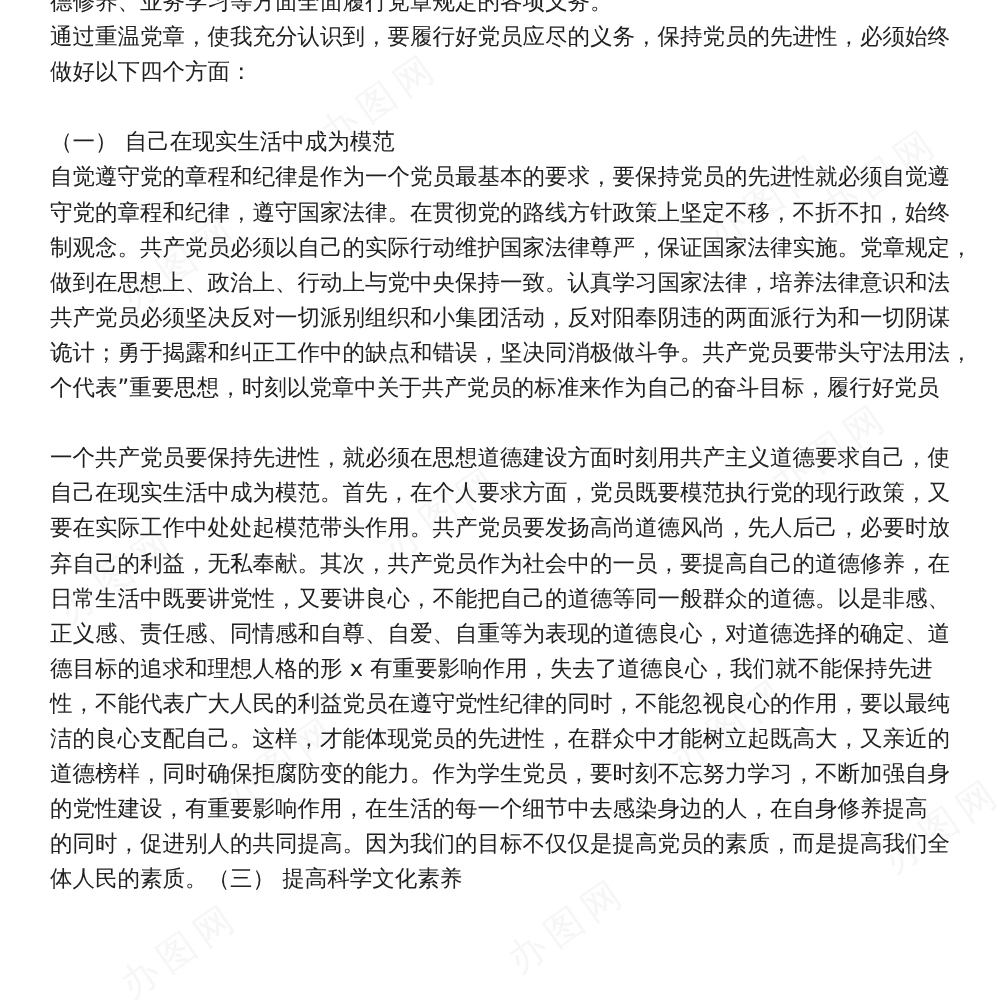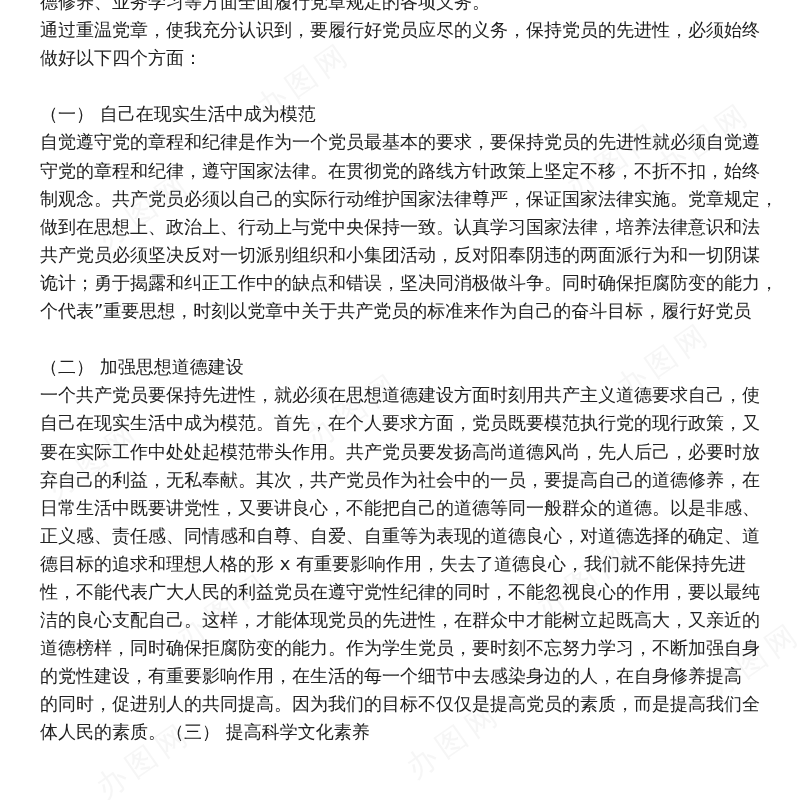--- a/index.html
+++ b/index.html
@@ -71,24 +71,23 @@
       <div class="text-line">德修养、业务学习等方面全面履行党章规定的各项义务。</div>
       <div class="text-line">通过重温党章，使我充分认识到，要履行好党员应尽的义务，保持党员的先进性，必须始终</div>
       <div class="text-line">做好以下四个方面：</div>
       <div class="text-line">&nbsp;</div>
       <div class="text-line">（一） 自己在现实生活中成为模范</div>
       <div class="text-line">自觉遵守党的章程和纪律是作为一个党员最基本的要求，要保持党员的先进性就必须自觉遵</div>
       <div class="text-line">守党的章程和纪律，遵守国家法律。在贯彻党的路线方针政策上坚定不移，不折不扣，始终</div>
       <div class="text-line">制观念。共产党员必须以自己的实际行动维护国家法律尊严，保证国家法律实施。党章规定，</div>
       <div class="text-line">做到在思想上、政治上、行动上与党中央保持一致。认真学习国家法律，培养法律意识和法</div>
       <div class="text-line">共产党员必须坚决反对一切派别组织和小集团活动，反对阳奉阴违的两面派行为和一切阴谋</div>
-      <div class="text-line">诡计；勇于揭露和纠正工作中的缺点和错误，坚决同消极做斗争。同时确保拒腐防变的能力，</div>
+      <div class="text-line">诡计；勇于揭露和纠正工作中的缺点和错误，坚决同消极做斗争。共产党员要带头守法用法，</div>
       <div class="text-line">个代表”重要思想，时刻以党章中关于共产党员的标准来作为自己的奋斗目标，履行好党员</div>
       <div class="text-line">&nbsp;</div>
-      <div class="text-line">（二） 加强思想道德建设</div>
       <div class="text-line">一个共产党员要保持先进性，就必须在思想道德建设方面时刻用共产主义道德要求自己，使</div>
       <div class="text-line">自己在现实生活中成为模范。首先，在个人要求方面，党员既要模范执行党的现行政策，又</div>
       <div class="text-line">要在实际工作中处处起模范带头作用。共产党员要发扬高尚道德风尚，先人后己，必要时放</div>
       <div class="text-line">弃自己的利益，无私奉献。其次，共产党员作为社会中的一员，要提高自己的道德修养，在</div>
       <div class="text-line">日常生活中既要讲党性，又要讲良心，不能把自己的道德等同一般群众的道德。以是非感、</div>
       <div class="text-line">正义感、责任感、同情感和自尊、自爱、自重等为表现的道德良心，对道德选择的确定、道</div>
       <div class="text-line">德目标的追求和理想人格的形 x 有重要影响作用，失去了道德良心，我们就不能保持先进</div>
       <div class="text-line">性，不能代表广大人民的利益党员在遵守党性纪律的同时，不能忽视良心的作用，要以最纯</div>
       <div class="text-line">洁的良心支配自己。这样，才能体现党员的先进性，在群众中才能树立起既高大，又亲近的</div>
       <div class="text-line">道德榜样，同时确保拒腐防变的能力。作为学生党员，要时刻不忘努力学习，不断加强自身</div>

